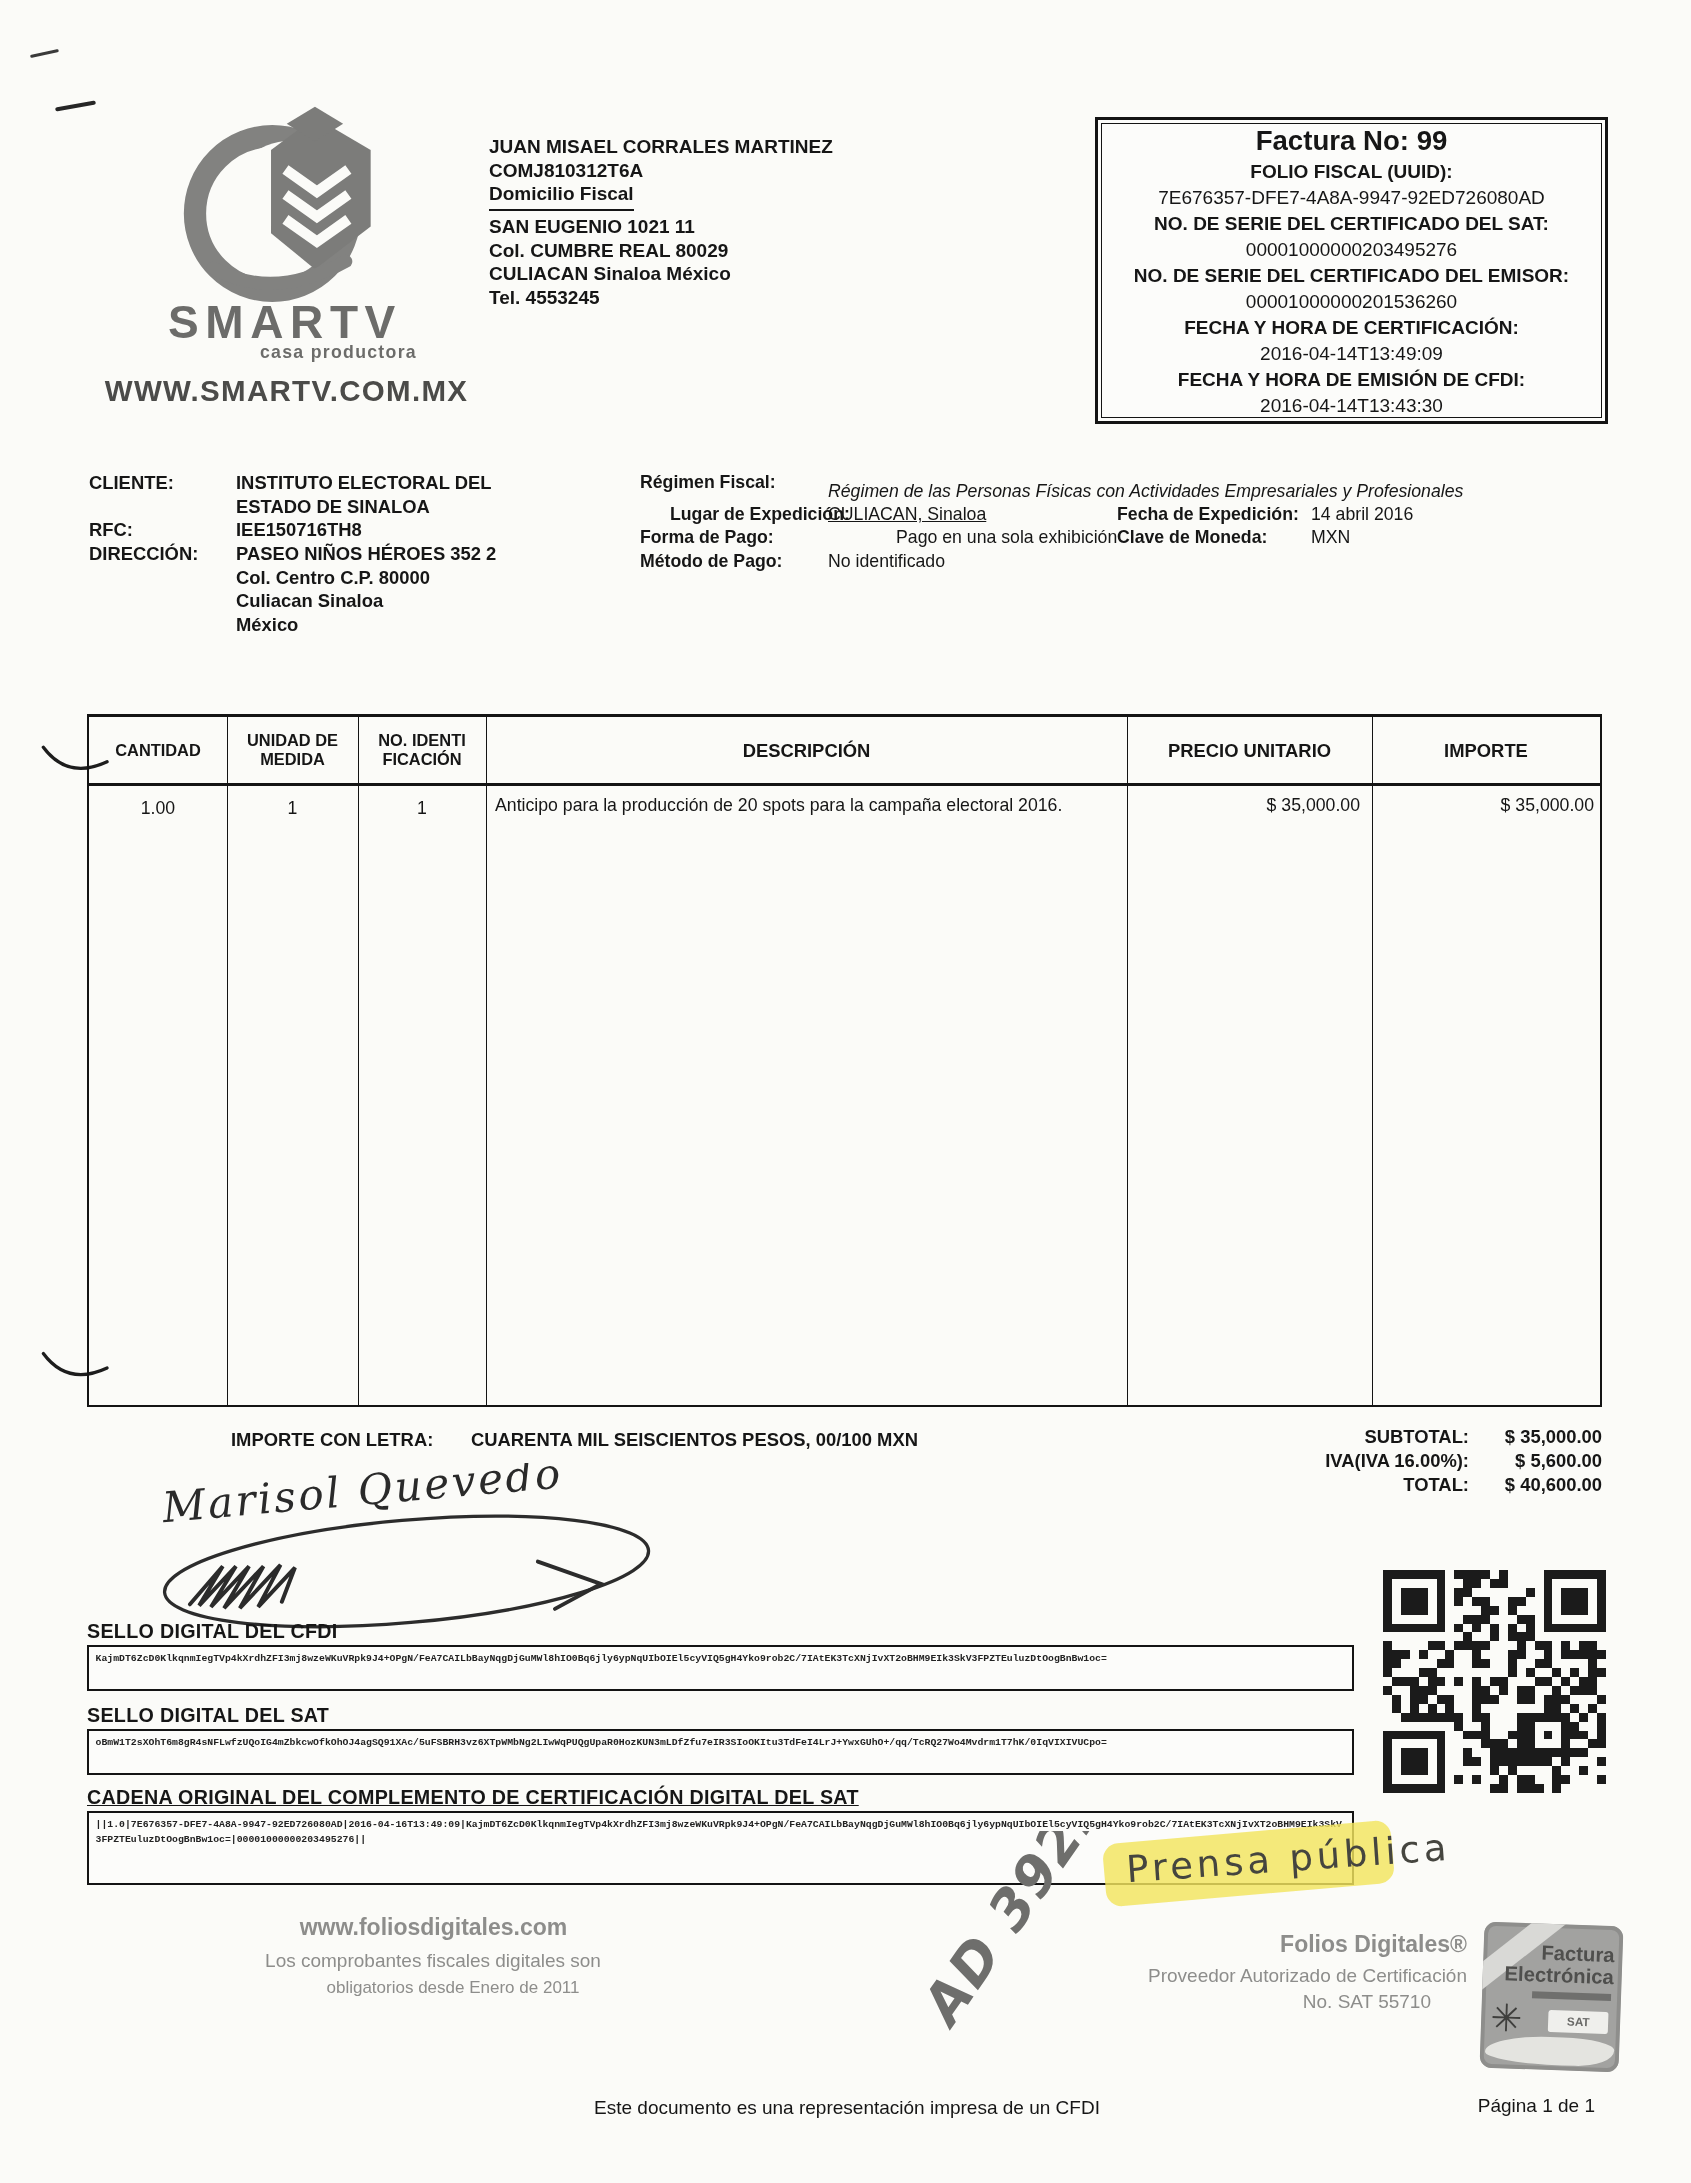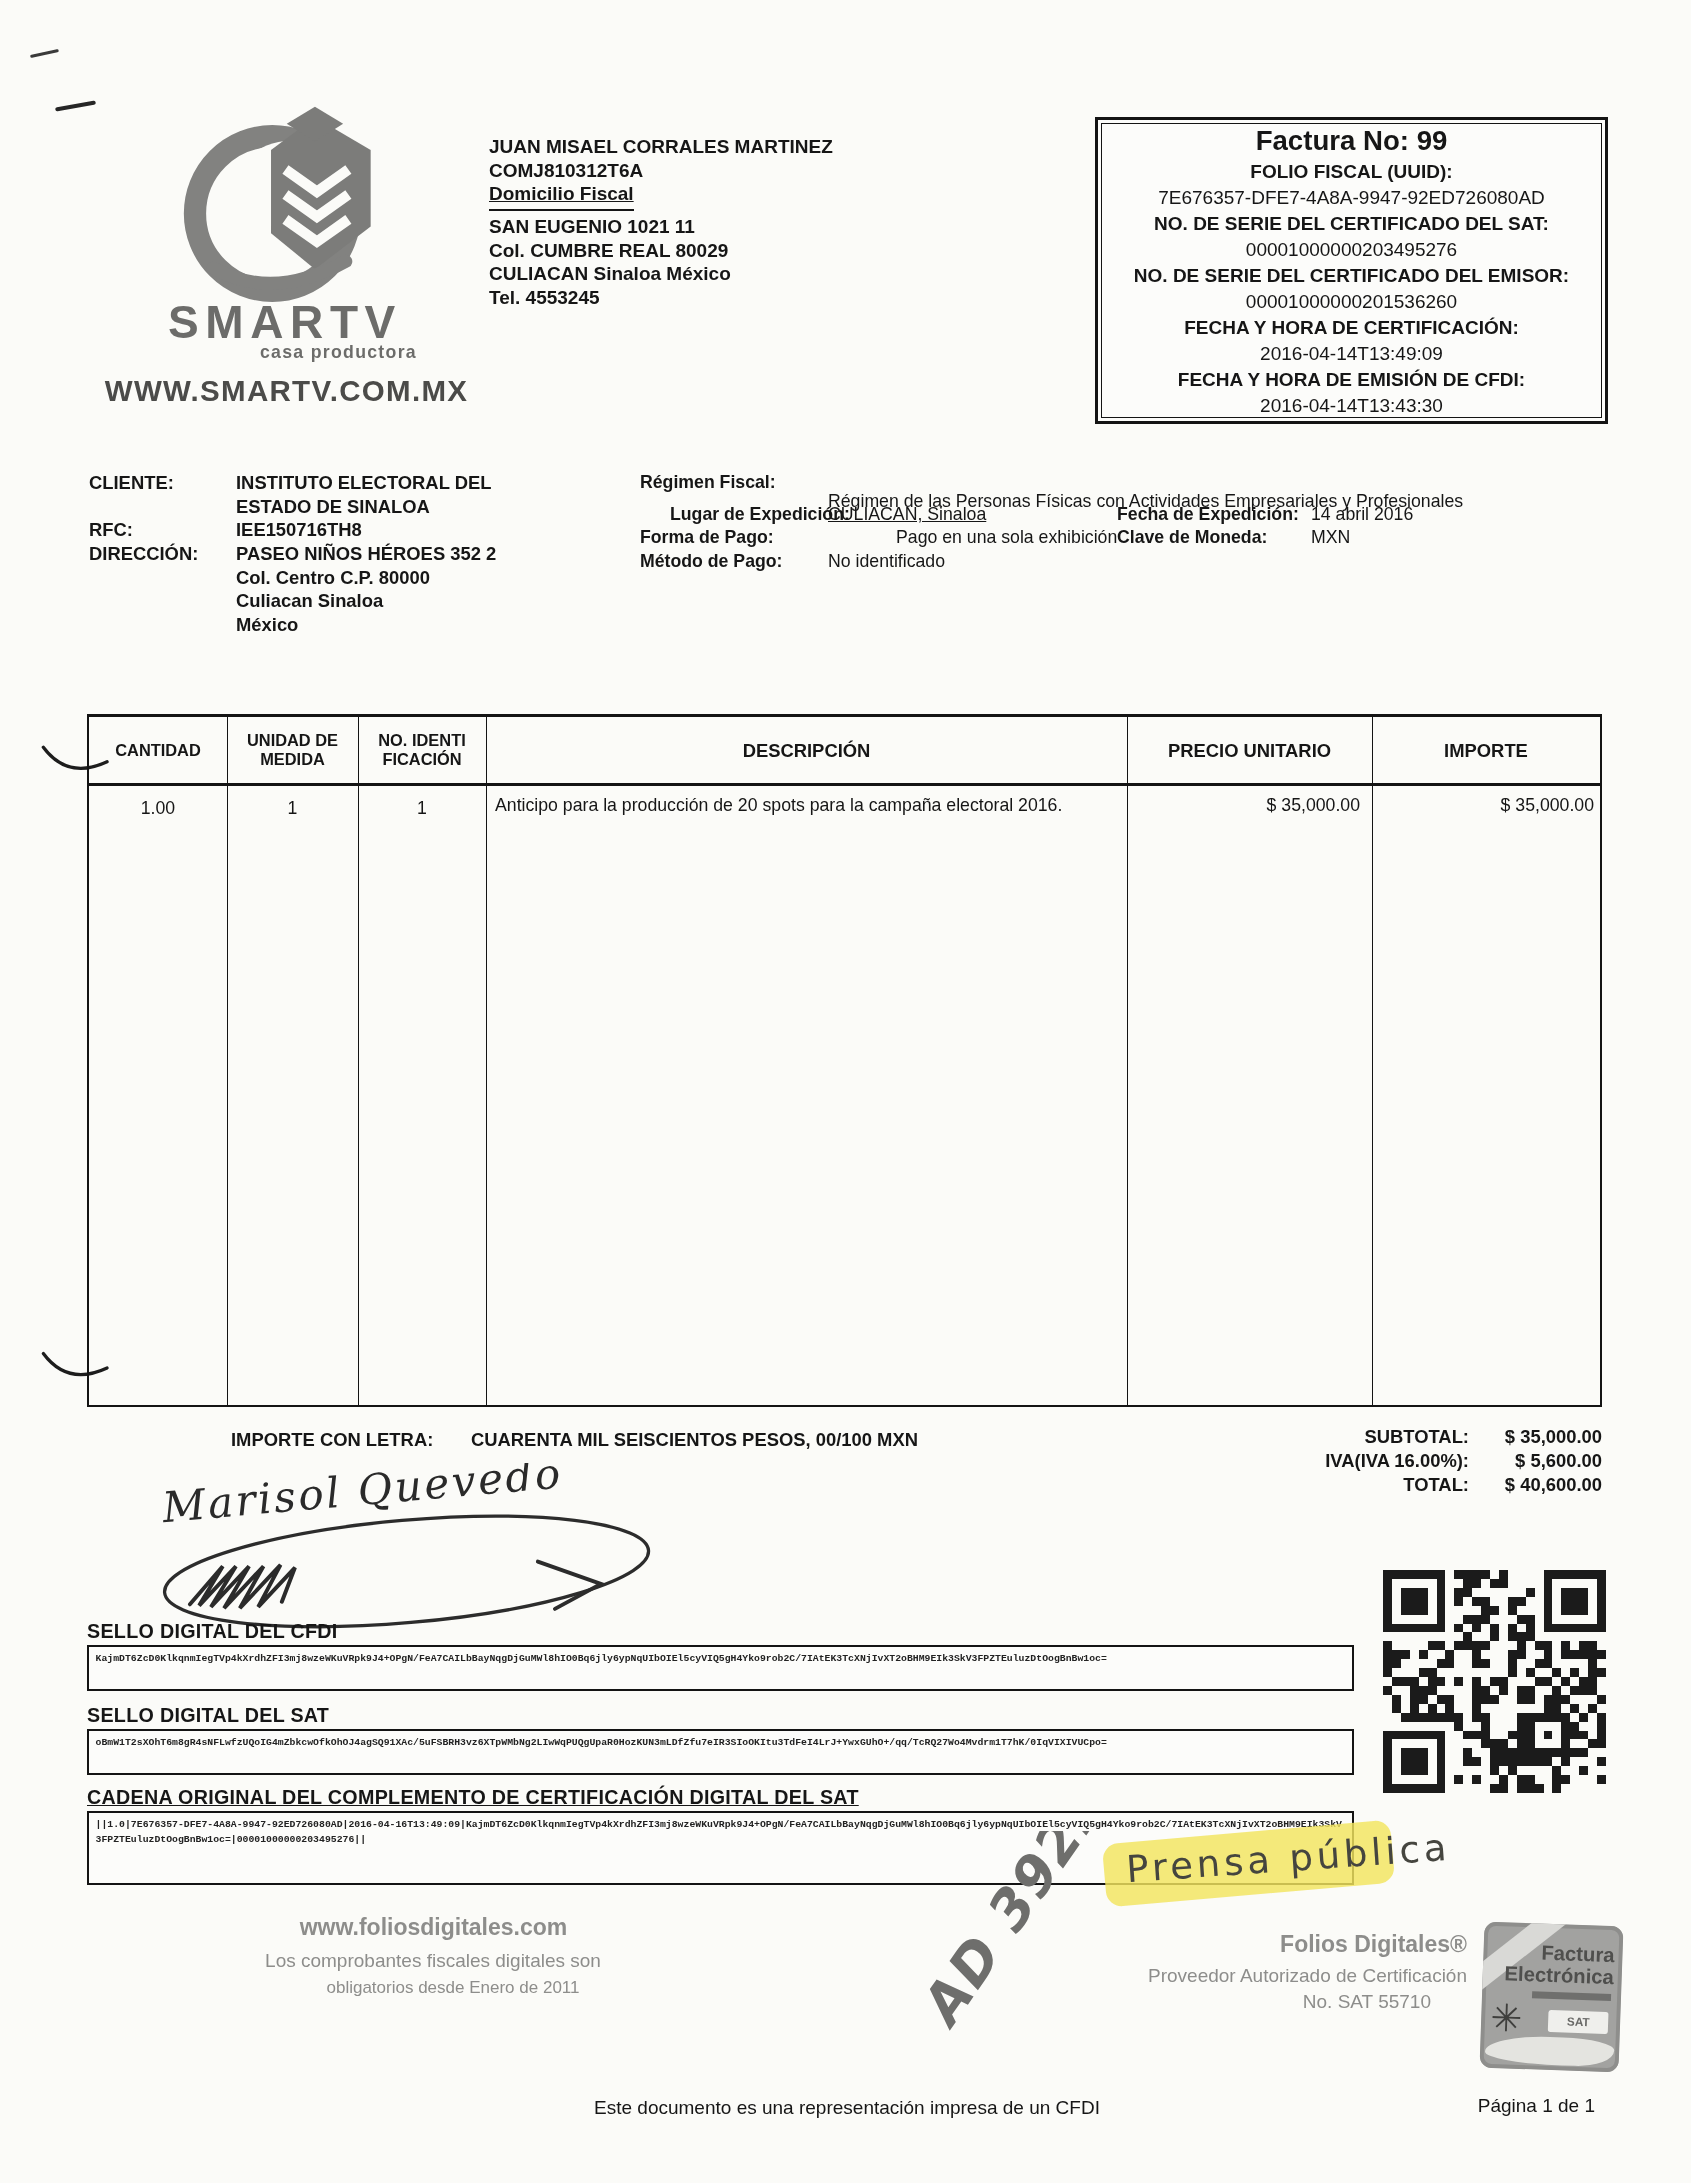--- a/index.html
+++ b/index.html
@@ -70,21 +70,21 @@
     </svg>
     <div class="abs" style="left:0px;top:197px;width:262px;text-align:center;font-size:46px;font-weight:700;color:#6c6c6a;letter-spacing:6.6px;">SMARTV</div>
     <div class="abs" style="left:79px;top:244px;width:184px;text-align:right;font-size:17.7px;color:#6c6c6a;font-weight:600;letter-spacing:1.3px;">casa productora</div>
     <div class="abs" style="left:-97px;top:276px;width:459px;text-align:center;font-size:29.5px;font-weight:700;color:#4b4b49;letter-spacing:1.3px;">WWW.SMARTV.COM.MX</div>
   </div>
 
   <div class="abs" style="left:489px;top:119px;width:407px;margin-top:16px;">
     <div class="t29 b">JUAN MISAEL CORRALES MARTINEZ</div>
     <div class="t29 sb">COMJ810312T6A</div>
     <div style="display:inline-block;border-bottom:2.6px solid #161616;padding-bottom:3.3px;">
-      <span class="t29 sb" style="text-decoration:underline;">Domicilio Fiscal</span>
+      <span class="t29 sb" style="">Domicilio Fiscal</span>
     </div>
     <div class="t29 sb" style="margin-top:3.9px;">SAN EUGENIO 1021 11</div>
     <div class="t29 sb">Col. CUMBRE REAL 80029</div>
     <div class="t29 sb">CULIACAN Sinaloa México</div>
     <div class="t29 sb">Tel. 4553245</div>
   </div>
 
   <div class="abs invoice-box-outer" style="left:1095px;top:117px;width:507px;height:301px;">
     <div class="invoice-box-inner">
       <div class="ib-line b" style="font-size:27.6px;line-height:37px;">Factura No: 99</div>
@@ -106,21 +106,21 @@
   <div class="abs t28 sb" style="left:236px;top:495px;">ESTADO DE SINALOA</div>
   <div class="abs t28 b" style="left:89px;top:518px;">RFC:</div>
   <div class="abs t28 sb" style="left:236px;top:518px;">IEE150716TH8</div>
   <div class="abs t28 b" style="left:89px;top:542px;">DIRECCIÓN:</div>
   <div class="abs t28 sb" style="left:236px;top:542px;">PASEO NIÑOS HÉROES 352 2</div>
   <div class="abs t28 sb" style="left:236px;top:566px;">Col. Centro C.P. 80000</div>
   <div class="abs t28 sb" style="left:236px;top:589px;">Culiacan Sinaloa</div>
   <div class="abs t28 sb" style="left:236px;top:613px;">México</div>
 
   <div class="abs t27 b" style="left:640px;top:471px;">Régimen Fiscal:</div>
-  <div class="abs t27" style="left:828px;top:490px;width:781px;">Régimen de las Personas Físicas con Actividades Empresariales y Profesionales</div>
+  <div class="abs t27" style="left:828px;top:480px;width:781px;font-style:italic;">Régimen de las Personas Físicas con Actividades Empresariales y Profesionales</div>
   <div class="abs t27 b" style="left:640px;top:503px;margin-left:30px;">Lugar de Expedición:</div>
   <div class="abs t27" style="left:828px;top:503px;text-decoration:underline;">CULIACAN, Sinaloa</div>
   <div class="abs t27 b" style="left:640px;top:526px;">Forma de Pago:</div>
   <div class="abs t27" style="left:864px;top:526px;margin-left:32px;">Pago en una sola exhibición</div>
   <div class="abs t27 b" style="left:640px;top:550px;">Método de Pago:</div>
   <div class="abs t27" style="left:828px;top:550px;">No identificado</div>
   <div class="abs t27 b" style="left:1117px;top:503px;">Fecha de Expedición:</div>
   <div class="abs t27" style="left:1311px;top:503px;">14 abril 2016</div>
   <div class="abs t27 b" style="left:1117px;top:526px;">Clave de Moneda:</div>
   <div class="abs t27" style="left:1311px;top:526px;">MXN</div>

